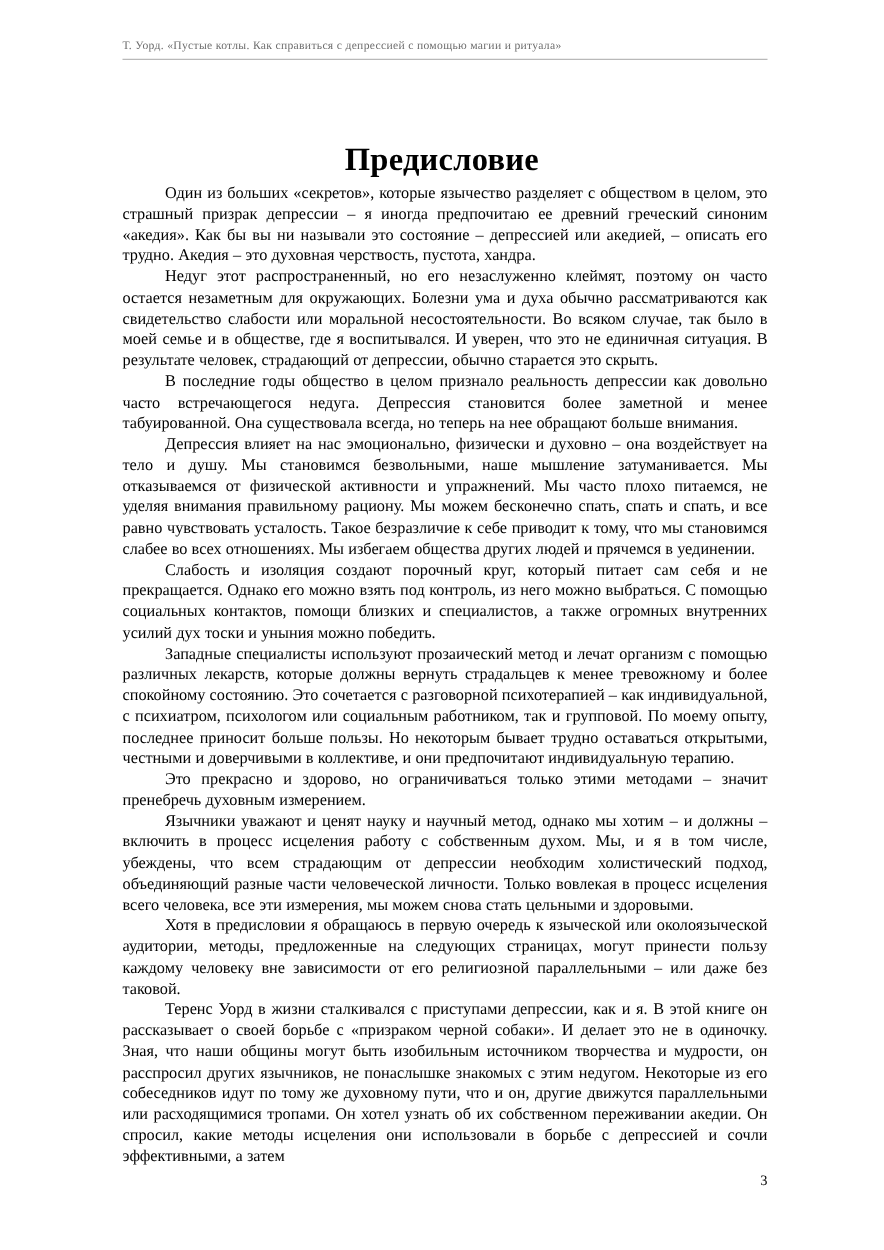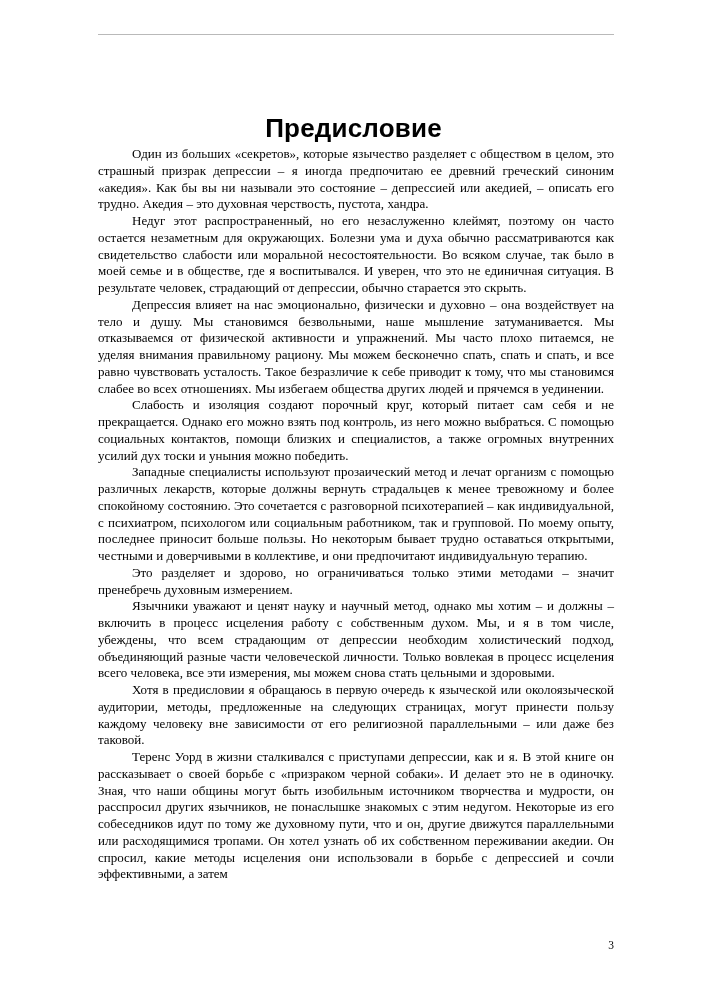--- a/index.html
+++ b/index.html
@@ -49,21 +49,21 @@
   
   .chapter-title {
     position: absolute;
     left: 0;
     top: 96px;
     width: 707px;
     text-align: center;
     font-size: 26px;
     font-weight: bold;
     letter-spacing: 0.2px;
-    font-family: Liberation Sans, sans-serif;
+    font-family: Liberation Serif, serif;
   }
 
   
   .body-text {
     position: absolute;
     left: 98px;
     top: 146px;
     width: 516px;
   }
   .body-text p {
@@ -88,32 +88,34 @@
     text-align: right;
     font-family: "Liberation Serif", "DejaVu Serif", serif;
   }
 </style>
 </head>
 <body>
 
 <div class="page">
 
   <div class="running-header">
+    <span class="header-text">Т.  Уорд.  «Пустые котлы. Как справиться с депрессией с помощью магии и ритуала»</span>
     <span class="header-rule"></span>
   </div>
 
   <h1 class="chapter-title">Предисловие</h1>
 
   <div class="body-text">
     <p>Один из больших «секретов», которые язычество разделяет с обществом в целом, это страшный призрак депрессии – я иногда предпочитаю ее древний греческий синоним «акедия». Как бы вы ни называли это состояние – депрессией или акедией, – описать его трудно. Акедия – это духовная черствость, пустота, хандра.</p>
     <p>Недуг этот распространенный, но его незаслуженно клеймят, поэтому он часто остается незаметным для окружающих. Болезни ума и духа обычно рассматриваются как свидетельство слабости или моральной несостоятельности. Во всяком случае, так было в моей семье и в обществе, где я воспитывался. И уверен, что это не единичная ситуация. В результате человек, страдающий от депрессии, обычно старается это скрыть.</p>
+    <p>В последние годы общество в целом признало реальность депрессии как довольно часто встречающегося недуга. Депрессия становится более заметной и менее табуированной. Она существовала всегда, но теперь на нее обращают больше внимания.</p>
     <p>Депрессия влияет на нас эмоционально, физически и духовно – она воздействует на тело и душу. Мы становимся безвольными, наше мышление затуманивается. Мы отказываемся от физической активности и упражнений. Мы часто плохо питаемся, не уделяя внимания правильному рациону. Мы можем бесконечно спать, спать и спать, и все равно чувствовать усталость. Такое безразличие к себе приводит к тому, что мы становимся слабее во всех отношениях. Мы избегаем общества других людей и прячемся в уединении.</p>
     <p>Слабость и изоляция создают порочный круг, который питает сам себя и не прекращается. Однако его можно взять под контроль, из него можно выбраться. С помощью социальных контактов, помощи близких и специалистов, а также огромных внутренних усилий дух тоски и уныния можно победить.</p>
     <p>Западные специалисты используют прозаический метод и лечат организм с помощью различных лекарств, которые должны вернуть страдальцев к менее тревожному и более спокойному состоянию. Это сочетается с разговорной психотерапией – как индивидуальной, с психиатром, психологом или социальным работником, так и групповой. По моему опыту, последнее приносит больше пользы. Но некоторым бывает трудно оставаться открытыми, честными и доверчивыми в коллективе, и они предпочитают индивидуальную терапию.</p>
-    <p>Это разделяет и здорово, но ограничиваться только этими методами – значит пренебречь духовным измерением.</p>
+    <p>Это прекрасно и здорово, но ограничиваться только этими методами – значит пренебречь духовным измерением.</p>
     <p>Язычники уважают и ценят науку и научный метод, однако мы хотим – и должны – включить в процесс исцеления работу с собственным духом. Мы, и я в том числе, убеждены, что всем страдающим от депрессии необходим холистический подход, объединяющий разные части человеческой личности. Только вовлекая в процесс исцеления всего человека, все эти измерения, мы можем снова стать цельными и здоровыми.</p>
     <p>Хотя в предисловии я обращаюсь в первую очередь к языческой или околоязыческой аудитории, методы, предложенные на следующих страницах, могут принести пользу каждому человеку вне зависимости от его религиозной параллельными – или даже без таковой.</p>
     <p>Теренс Уорд в жизни сталкивался с приступами депрессии, как и я. В этой книге он рассказывает о своей борьбе с «призраком черной собаки». И делает это не в одиночку. Зная, что наши общины могут быть изобильным источником творчества и мудрости, он расспросил других язычников, не понаслышке знакомых с этим недугом. Некоторые из его собеседников идут по тому же духовному пути, что и он, другие движутся параллельными или расходящимися тропами. Он хотел узнать об их собственном переживании акедии. Он спросил, какие методы исцеления они использовали в борьбе с депрессией и сочли эффективными, а затем</p>
   </div>
 
   <div class="page-number">3</div>
 
 </div>
 
 </body></html>

